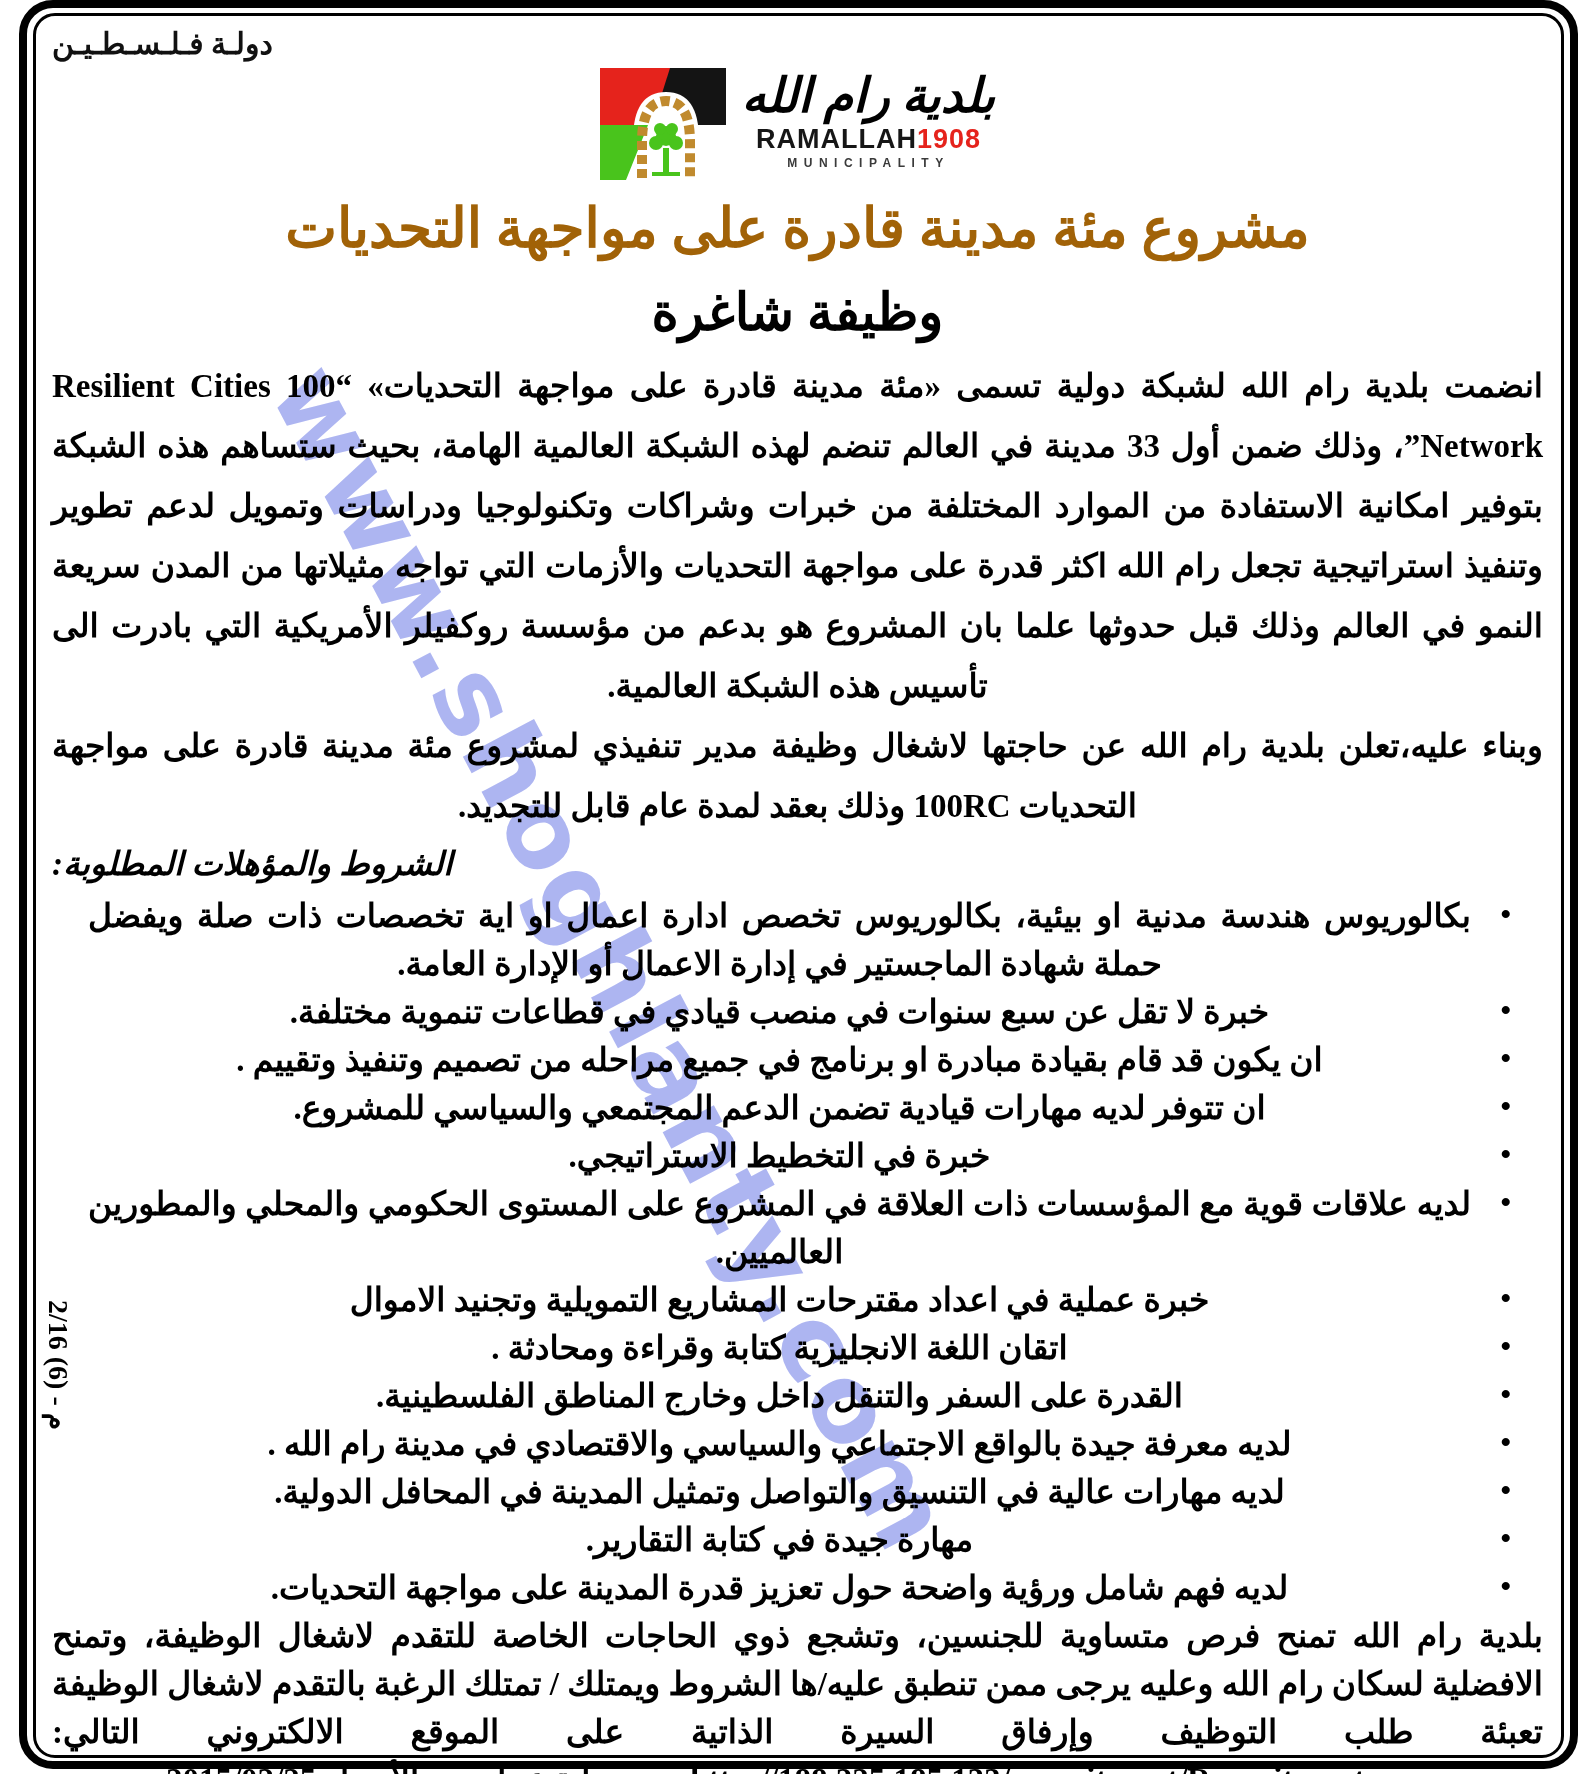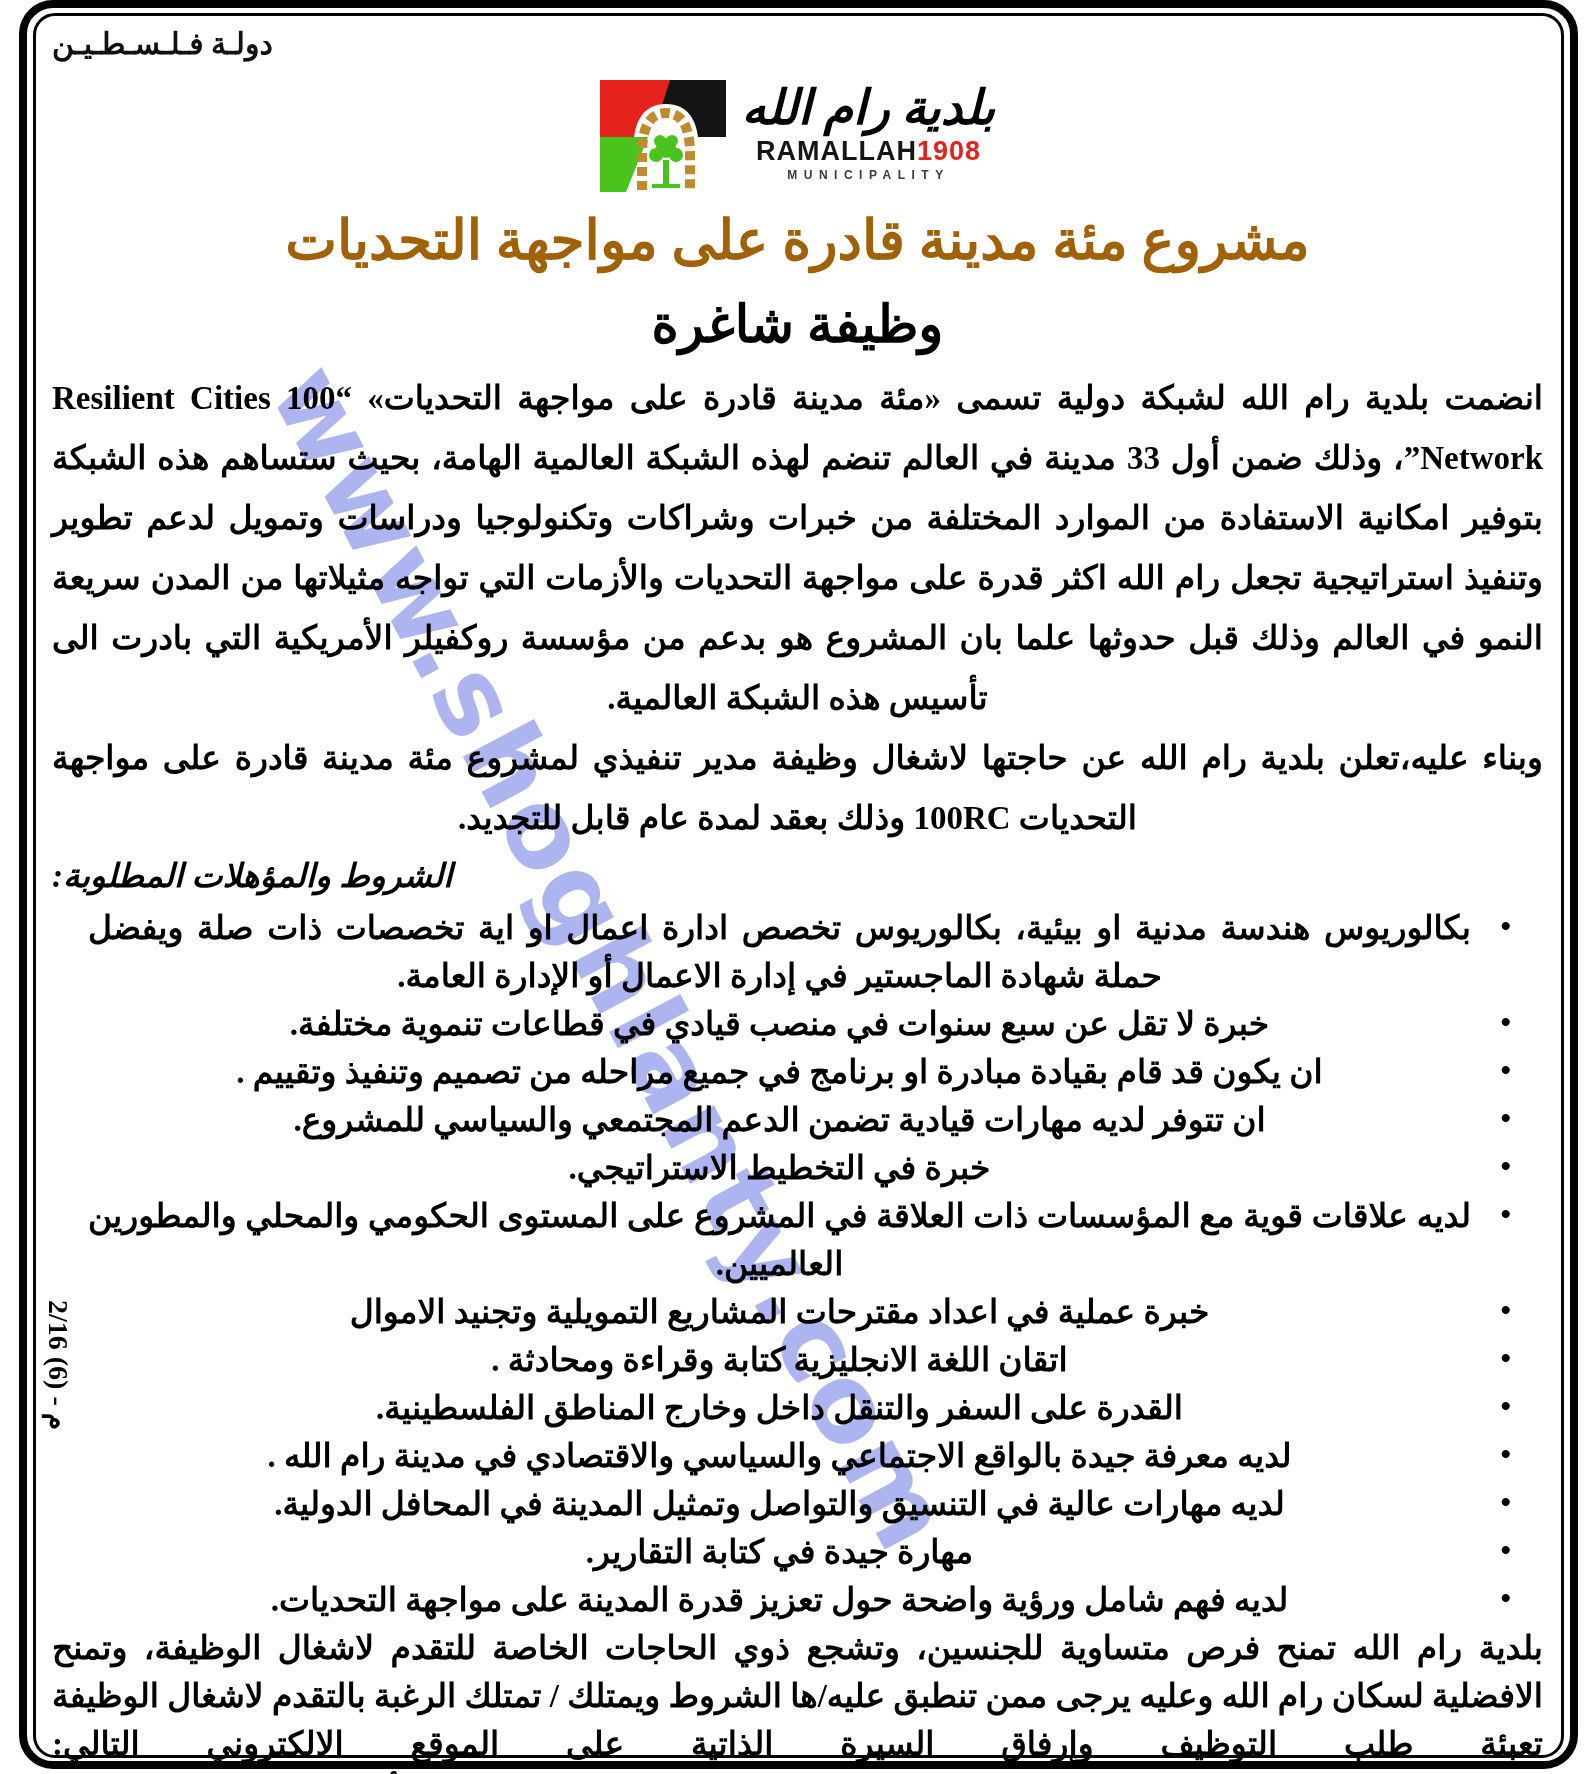--- a/index.html
+++ b/index.html
@@ -36,21 +36,21 @@
     position:relative;z-index:1;
     padding:26px 52px 0 52px;
   }
   
   .state-name{
     text-align:left;font-weight:bold;font-size:30px;
     letter-spacing:5px;color:#111;line-height:36px;
   }
   .logo-row{
     display:flex;direction:ltr;justify-content:center;align-items:flex-start;
-    gap:16px;margin-top:18px;height:116px;
+    gap:16px;margin-top:6px;height:116px;
   }
   .logo-flag{width:126px;height:112px;flex:0 0 auto;}
   .logo-textcol{display:flex;flex-direction:column;align-items:center;direction:ltr;}
   .logo-callig{
     font-size:48px;font-weight:bold;color:#000;line-height:56px;
     font-style:italic;direction:rtl;
   }
   .logo-latin{
     font-family:"Liberation Sans","DejaVu Sans",sans-serif;
     font-weight:900;font-size:27px;line-height:30px;color:#161616;

